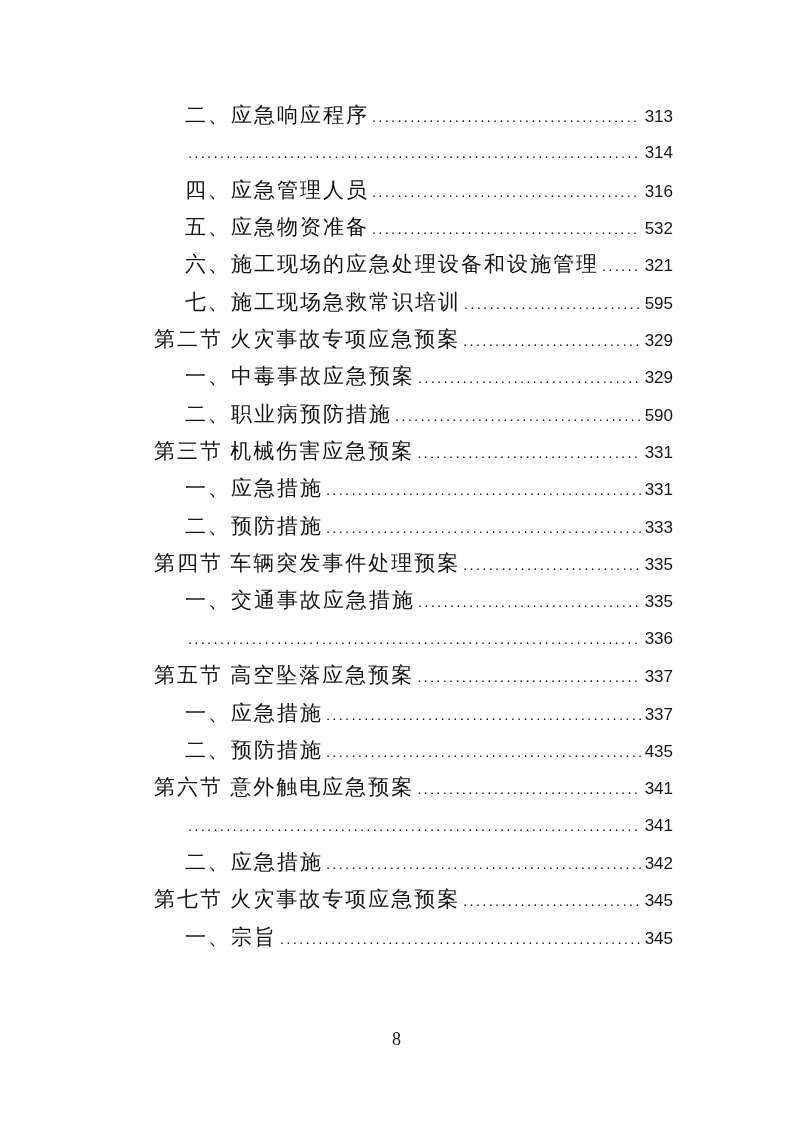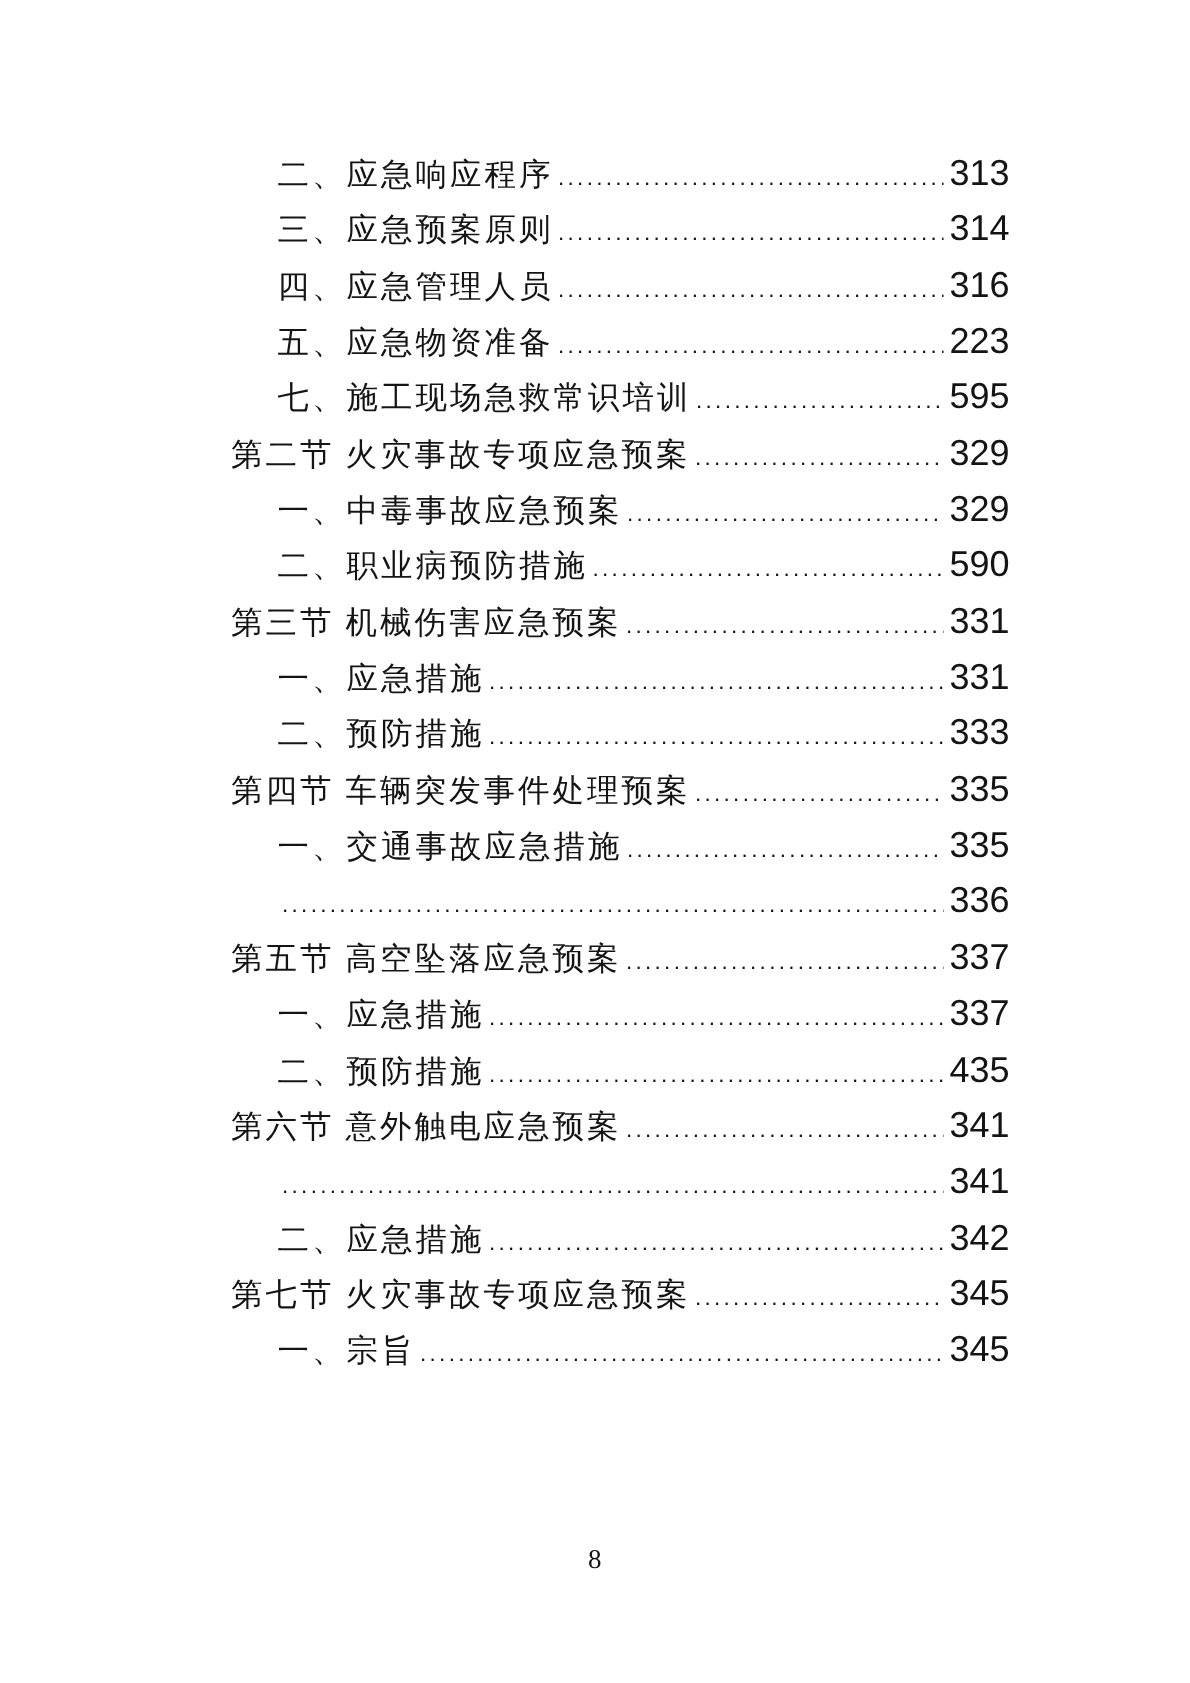--- a/index.html
+++ b/index.html
@@ -47,21 +47,21 @@
   }
   .toc-dots::after {
     content: "..........................................................................................................................................................................";
     font-family: "Liberation Sans", "DejaVu Sans", sans-serif;
     font-size: 15px;
     letter-spacing: 2.2px;
     color: #141414;
   }
   .toc-page {
     font-family: "Liberation Sans", "DejaVu Sans", sans-serif;
-    font-size: 24px;
+    font-size: 17px;
     white-space: nowrap;
     color: #141414;
   }
   .page-number {
     position: absolute;
     left: 0;
     right: 0;
     top: 1026px;
     text-align: center;
     font-family: "Liberation Serif", "DejaVu Serif", serif;
@@ -75,37 +75,41 @@
 
 <div class="page">
   <div class="toc">
   <div class="toc-line level-2">
     <span class="toc-label">二、应急响应程序</span>
     <span class="toc-dots"></span>
     <span class="toc-page">313</span>
   </div>
 
   <div class="toc-line level-2">
-    <span class="toc-label">三、应急预案原则</span>
     <span class="toc-dots"></span>
     <span class="toc-page">314</span>
   </div>
 
   <div class="toc-line level-2">
     <span class="toc-label">四、应急管理人员</span>
     <span class="toc-dots"></span>
     <span class="toc-page">316</span>
   </div>
 
   <div class="toc-line level-2">
     <span class="toc-label">五、应急物资准备</span>
     <span class="toc-dots"></span>
-    <span class="toc-page">223</span>
-  </div>
-
+    <span class="toc-page">532</span>
+  </div>
+
+  <div class="toc-line level-2">
+    <span class="toc-label">六、施工现场的应急处理设备和设施管理</span>
+    <span class="toc-dots"></span>
+    <span class="toc-page">321</span>
+  </div>
 
   <div class="toc-line level-2">
     <span class="toc-label">七、施工现场急救常识培训</span>
     <span class="toc-dots"></span>
     <span class="toc-page">595</span>
   </div>
 
   <div class="toc-line level-1">
     <span class="toc-label">第二节 火灾事故专项应急预案</span>
     <span class="toc-dots"></span>

